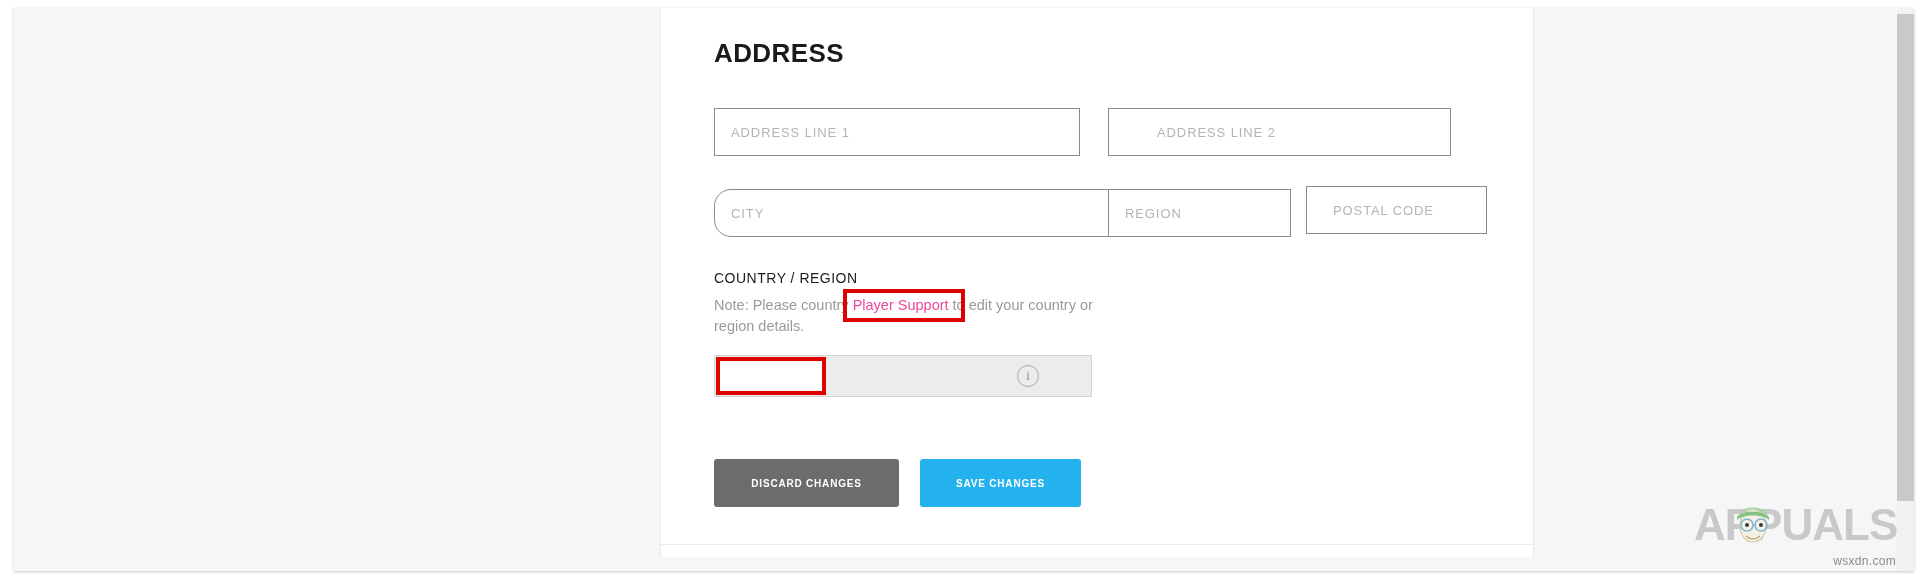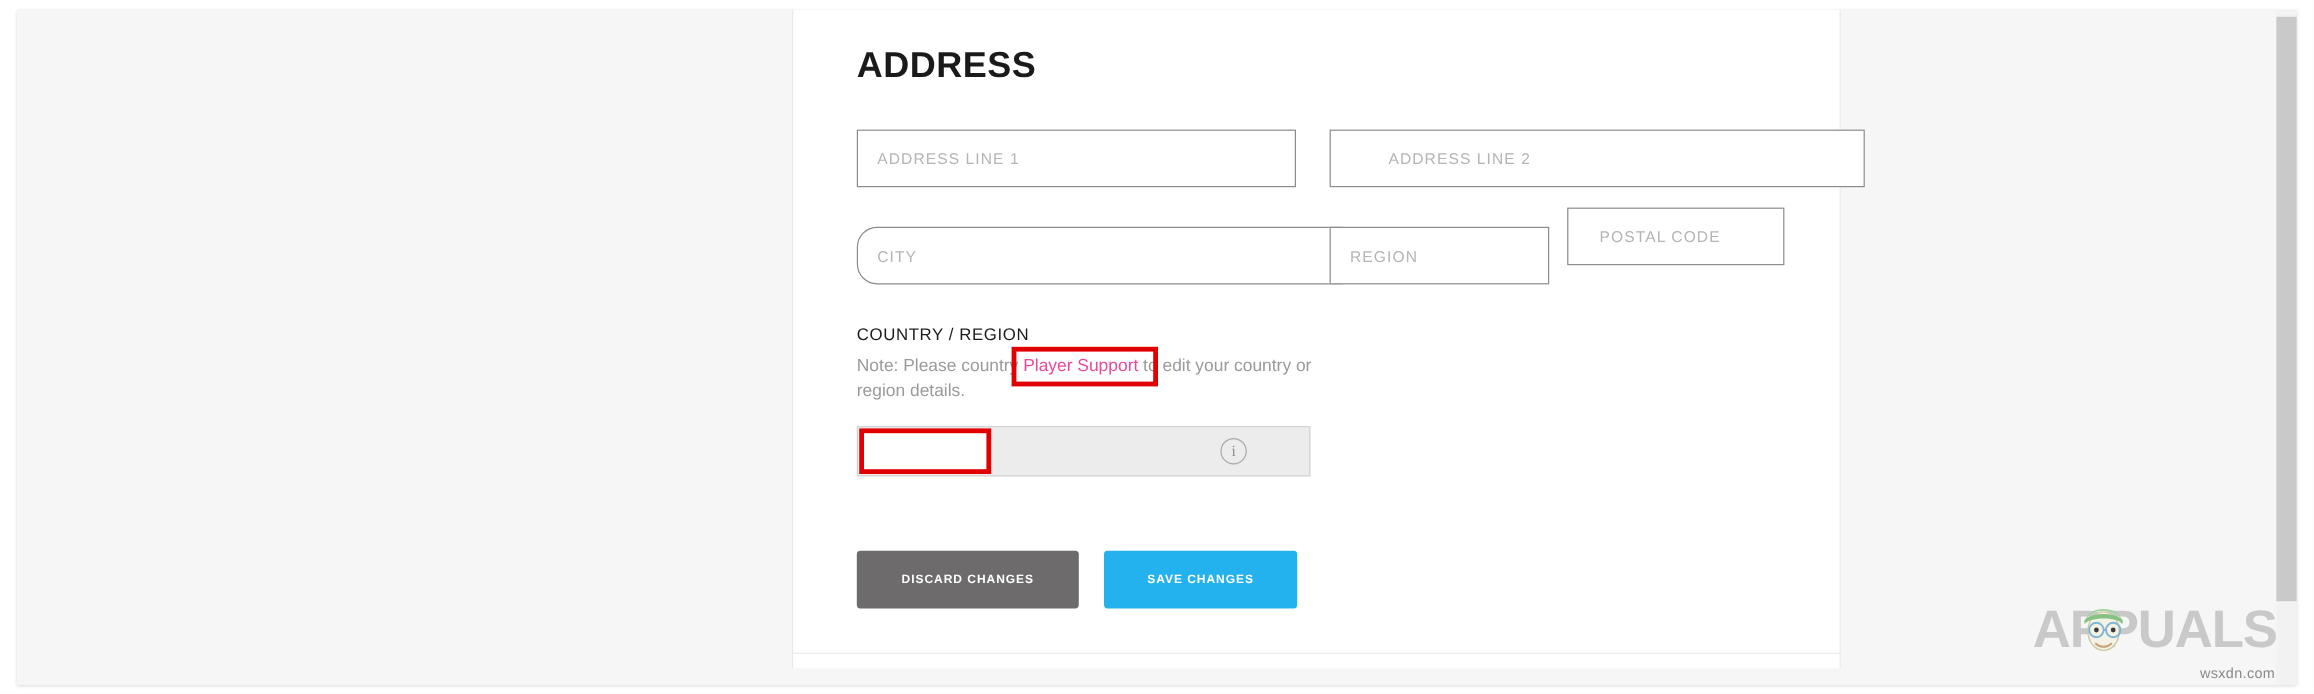--- a/index.html
+++ b/index.html
@@ -47,21 +47,21 @@
     width: 874px;
     height: 1px;
     background: #ececec;
   }
 
   
   #section-title {
     position: absolute;
     left: 53px;
     top: 30px;
-    font-size: 30px;
+    font-size: 26px;
     font-weight: 700;
     letter-spacing: 0.4px;
     color: #1a1a1a;
     font-family: "Liberation Sans", sans-serif;
   }
 
   
   .field {
     position: absolute;
     border: 1px solid #8b8b8b;
@@ -73,24 +73,24 @@
   }
   .field .ph {
     font-size: 13px;
     letter-spacing: 0.9px;
     color: #b4b4b4;
     font-family: "Liberation Sans", sans-serif;
     white-space: nowrap;
   }
 
   #field-address1 { left: 53px;  top: 100px; width: 366px; }
-  #field-address2 { left: 447px; top: 100px; width: 446px; padding-left: 48px; }
+  #field-address2 { left: 447px; top: 100px; width: 343px; padding-left: 48px; }
   #field-city     { left: 53px;  top: 181px; width: 420px; border-radius: 17px; }
   #field-region   { left: 447px; top: 181px; width: 183px; }
-  #field-postal   { left: 645px; top: 165px; width: 181px; padding-left: 26px; }
+  #field-postal   { left: 645px; top: 178px; width: 181px; padding-left: 26px; }
 
   
   #country-heading {
     position: absolute;
     left: 53px;
     top: 262px;
     font-size: 14px;
     font-weight: 400;
     letter-spacing: 0.5px;
     color: #1c1c1c;

